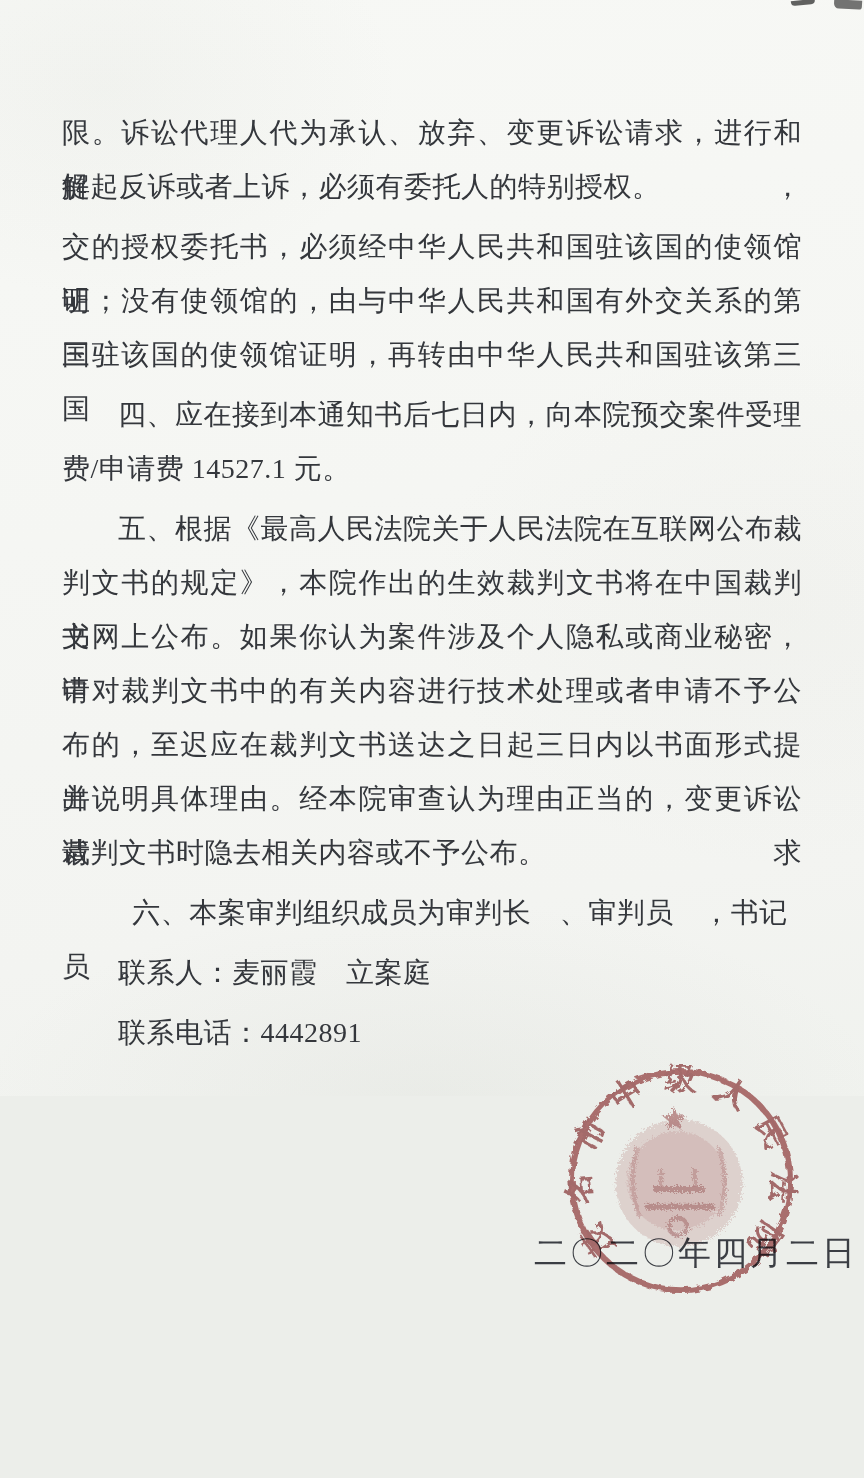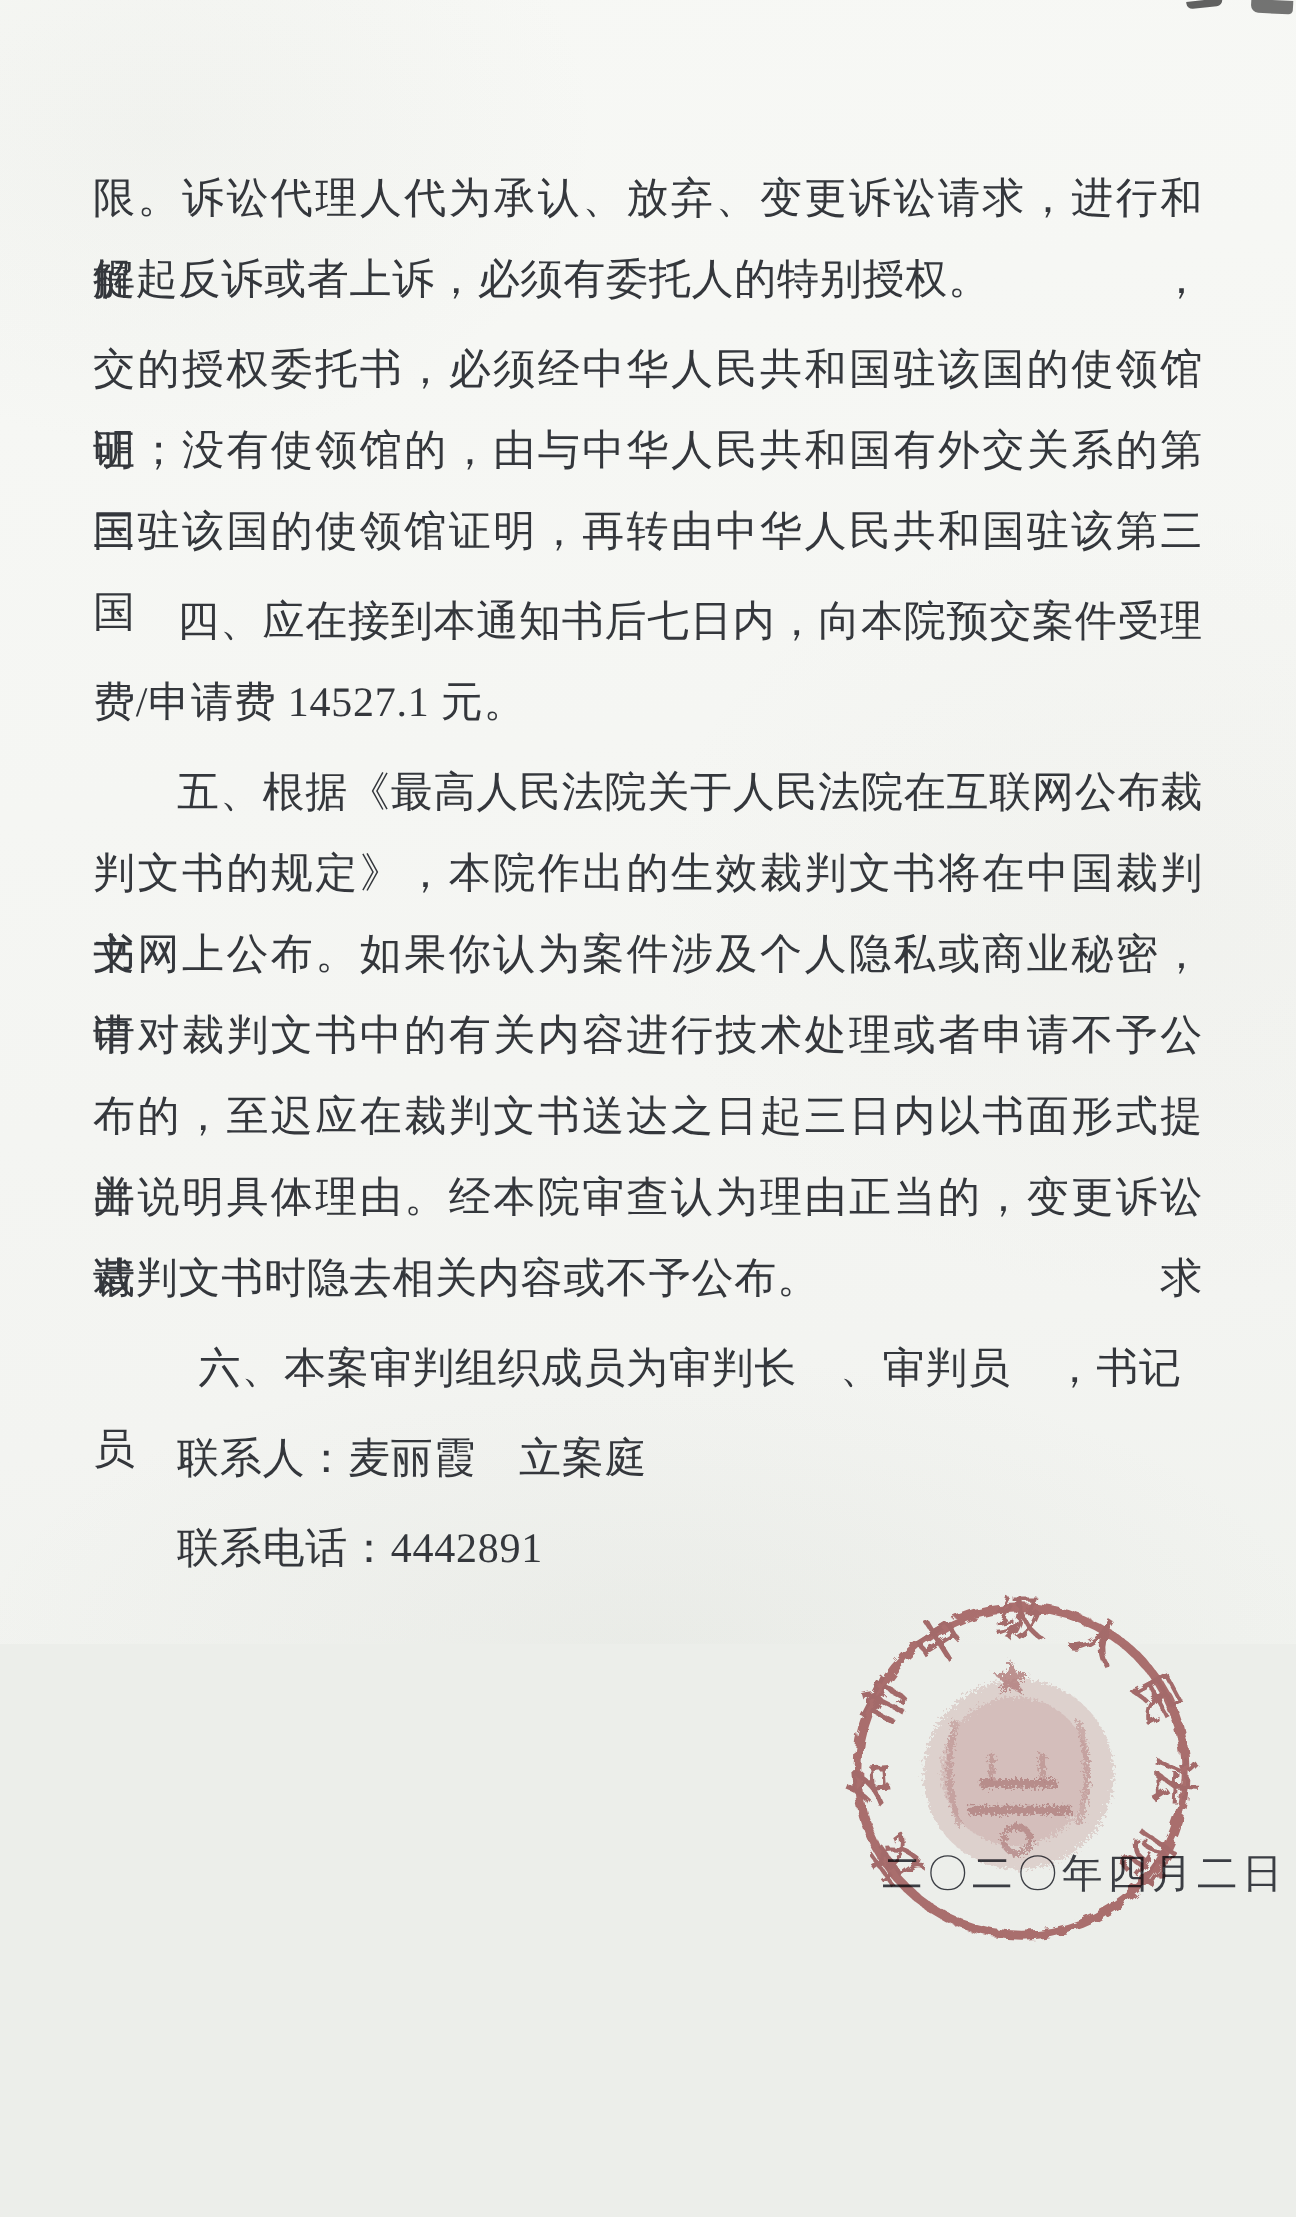--- a/index.html
+++ b/index.html
@@ -44,21 +44,21 @@
   }
   .line.indent { text-indent: 56px; }
   .seal-wrap {
     position: absolute; left: 558px; top: 1058px;
     width: 246px; height: 246px;
     mix-blend-mode: multiply;
     z-index: 2;
   }
   .date-line {
     position: absolute; top: 1231px; right: 6px;
-    font-size: 27px; letter-spacing: 3px;
+    font-size: 33px; letter-spacing: 3px;
     color: #3b3e44;
     white-space: nowrap;
     z-index: 1;
   }
   .frag {
     position: absolute; z-index: 3;
     background: #3b3b3b;
     opacity: 0.8;
   }
   .frag-1 {

